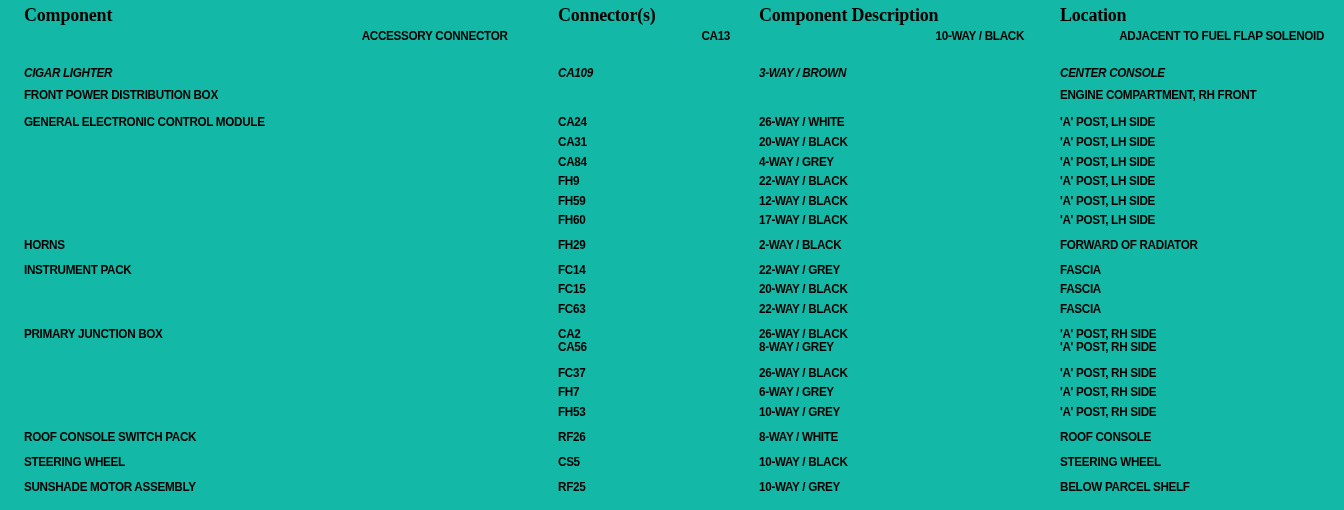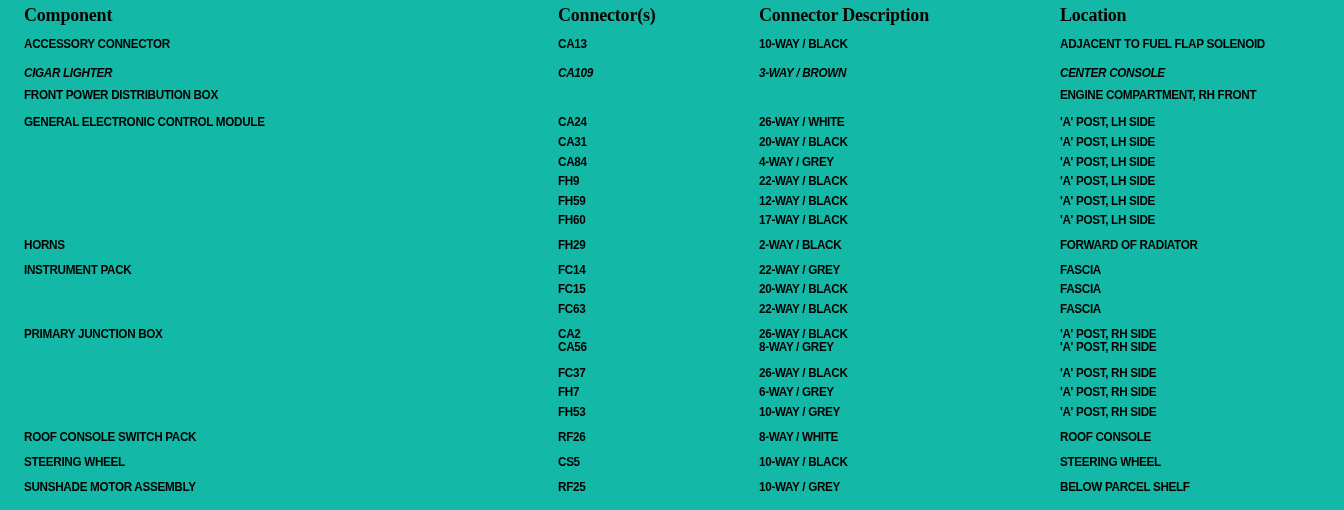--- a/index.html
+++ b/index.html
@@ -72,26 +72,26 @@
   .cell:empty { display: none; }
 </style>
 </head>
 <body>
 
 <div class="sheet">
 
   <div class="head-row">
     <div class="head-cell col-component">Component</div>
     <div class="head-cell col-connector">Connector(s)</div>
-    <div class="head-cell col-desc">Connector Description</div>
+    <div class="head-cell col-desc">Component Description</div>
     <div class="head-cell col-location">Location</div>
   </div>
 
   <div id="table-body">
-      <div class="row" style="top: 36px;">
+      <div class="row" style="top: 28px; text-align: right;">
         <div class="cell col-component">ACCESSORY CONNECTOR</div>
         <div class="cell col-connector">CA13</div>
         <div class="cell col-desc">10-WAY / BLACK</div>
         <div class="cell col-location">ADJACENT TO FUEL FLAP SOLENOID</div>
       </div>
       <div class="row" style="top: 64.6px; font-style: italic;">
         <div class="cell col-component">CIGAR LIGHTER</div>
         <div class="cell col-connector">CA109</div>
         <div class="cell col-desc">3-WAY / BROWN</div>
         <div class="cell col-location">CENTER CONSOLE</div>

